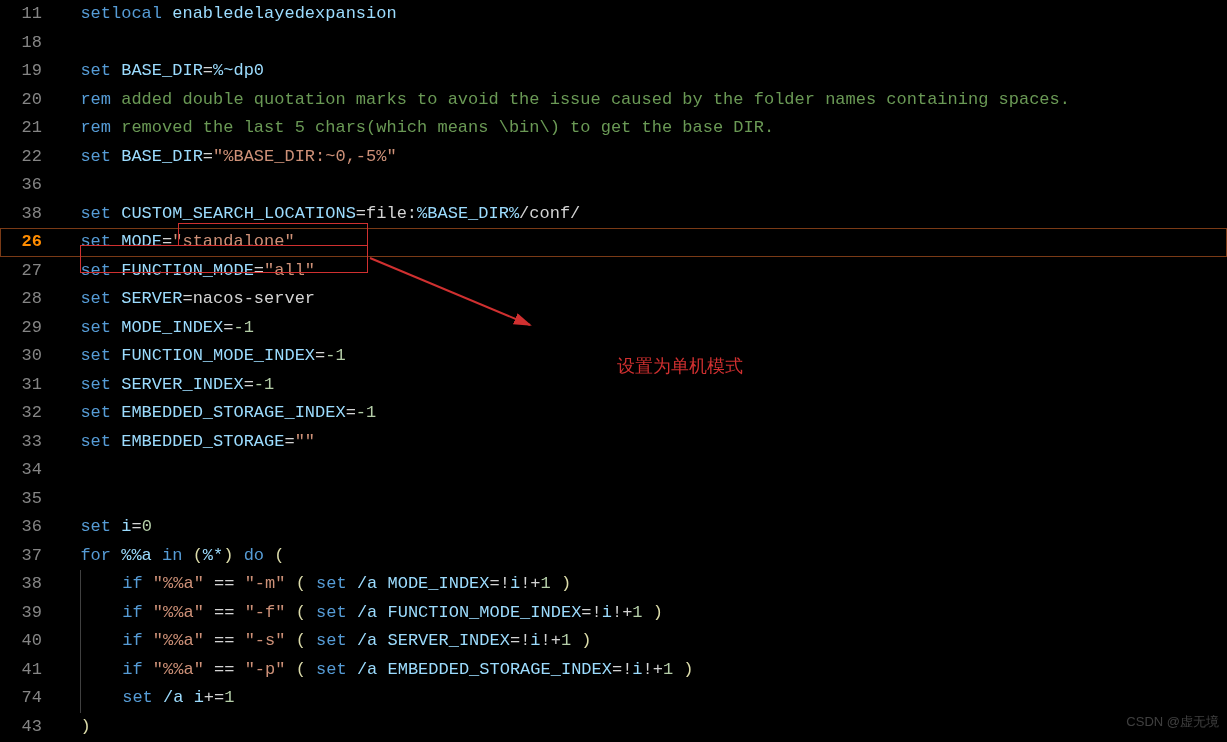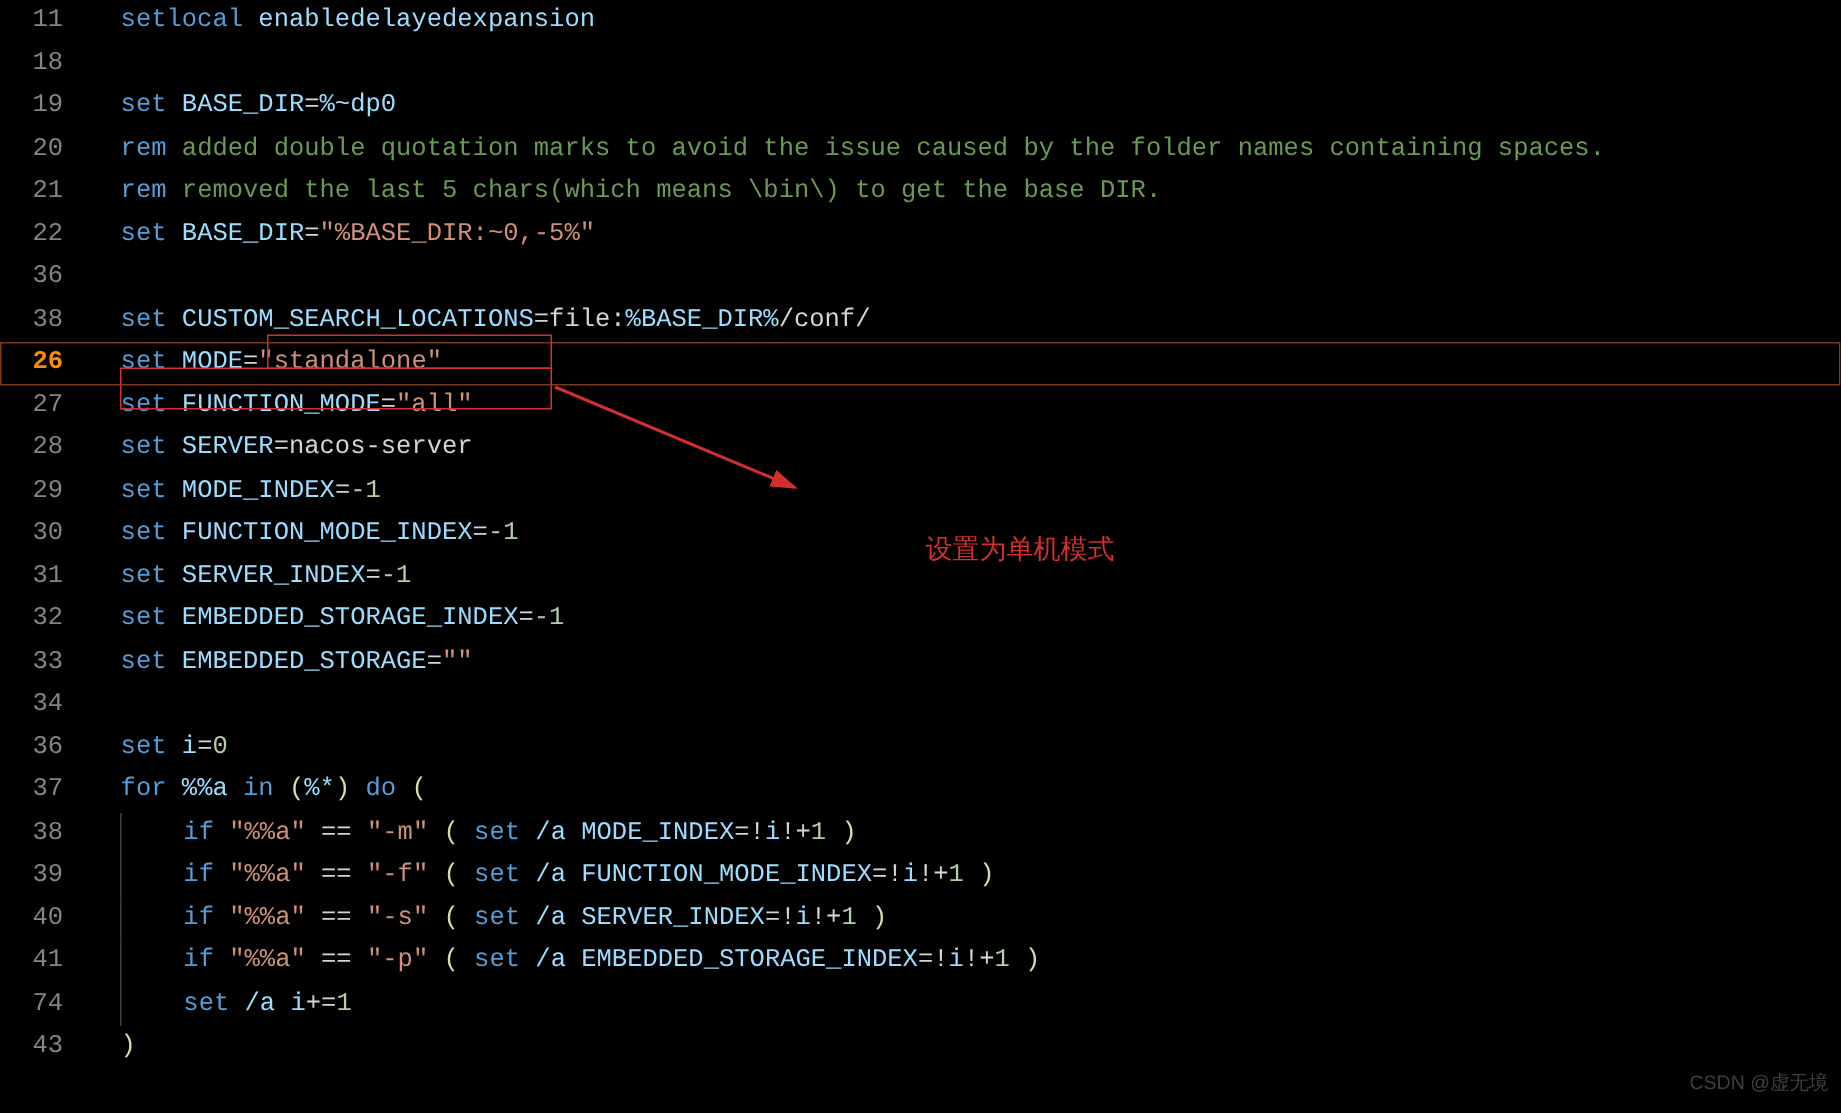--- a/index.html
+++ b/index.html
@@ -89,20 +89,21 @@
       <div class="line"><div class="gutter">38</div><div class="code"><span>  </span><span class="kw">set</span><span class="pl"> </span><span class="id">CUSTOM_SEARCH_LOCATIONS</span><span class="op">=</span><span class="pl">file:</span><span class="id">%BASE_DIR%</span><span class="pl">/conf/</span></div></div>
       <div class="line hl"><div class="gutter active">26</div><div class="code"><span>  </span><span class="kw">set</span><span class="pl"> </span><span class="id">MODE</span><span class="op">=</span><span class="str">"standalone"</span></div></div>
       <div class="line"><div class="gutter">27</div><div class="code"><span>  </span><span class="kw">set</span><span class="pl"> </span><span class="id">FUNCTION_MODE</span><span class="op">=</span><span class="str">"all"</span></div></div>
       <div class="line"><div class="gutter">28</div><div class="code"><span>  </span><span class="kw">set</span><span class="pl"> </span><span class="id">SERVER</span><span class="op">=</span><span class="pl">nacos-server</span></div></div>
       <div class="line"><div class="gutter">29</div><div class="code"><span>  </span><span class="kw">set</span><span class="pl"> </span><span class="id">MODE_INDEX</span><span class="op">=</span><span class="num">-1</span></div></div>
       <div class="line"><div class="gutter">30</div><div class="code"><span>  </span><span class="kw">set</span><span class="pl"> </span><span class="id">FUNCTION_MODE_INDEX</span><span class="op">=</span><span class="num">-1</span></div></div>
       <div class="line"><div class="gutter">31</div><div class="code"><span>  </span><span class="kw">set</span><span class="pl"> </span><span class="id">SERVER_INDEX</span><span class="op">=</span><span class="num">-1</span></div></div>
       <div class="line"><div class="gutter">32</div><div class="code"><span>  </span><span class="kw">set</span><span class="pl"> </span><span class="id">EMBEDDED_STORAGE_INDEX</span><span class="op">=</span><span class="num">-1</span></div></div>
       <div class="line"><div class="gutter">33</div><div class="code"><span>  </span><span class="kw">set</span><span class="pl"> </span><span class="id">EMBEDDED_STORAGE</span><span class="op">=</span><span class="str">""</span></div></div>
       <div class="line"><div class="gutter">34</div><div class="code"><span>  </span></div></div>
+      <div class="line"><div class="gutter">35</div><div class="code"><span>  </span></div></div>
       <div class="line"><div class="gutter">36</div><div class="code"><span>  </span><span class="kw">set</span><span class="pl"> </span><span class="id">i</span><span class="op">=</span><span class="num">0</span></div></div>
       <div class="line"><div class="gutter">37</div><div class="code"><span>  </span><span class="kw">for</span><span class="pl"> </span><span class="id">%%a</span><span class="pl"> </span><span class="kw">in</span><span class="pl"> </span><span class="fn">(</span><span class="id">%*</span><span class="fn">)</span><span class="pl"> </span><span class="kw">do</span><span class="pl"> </span><span class="fn">(</span></div></div>
       <div class="line"><div class="gutter">38</div><div class="code"><span>  </span><span class="indent">    </span><span class="kw">if</span><span class="pl"> </span><span class="str">"%%a"</span><span class="pl"> </span><span class="op">==</span><span class="pl"> </span><span class="str">"-m"</span><span class="pl"> </span><span class="fn">(</span><span class="pl"> </span><span class="kw">set</span><span class="pl"> </span><span class="id">/a</span><span class="pl"> </span><span class="id">MODE_INDEX</span><span class="op">=</span><span class="pl">!</span><span class="id">i</span><span class="pl">!</span><span class="op">+</span><span class="num">1</span><span class="pl"> </span><span class="fn">)</span></div></div>
       <div class="line"><div class="gutter">39</div><div class="code"><span>  </span><span class="indent">    </span><span class="kw">if</span><span class="pl"> </span><span class="str">"%%a"</span><span class="pl"> </span><span class="op">==</span><span class="pl"> </span><span class="str">"-f"</span><span class="pl"> </span><span class="fn">(</span><span class="pl"> </span><span class="kw">set</span><span class="pl"> </span><span class="id">/a</span><span class="pl"> </span><span class="id">FUNCTION_MODE_INDEX</span><span class="op">=</span><span class="pl">!</span><span class="id">i</span><span class="pl">!</span><span class="op">+</span><span class="num">1</span><span class="pl"> </span><span class="fn">)</span></div></div>
       <div class="line"><div class="gutter">40</div><div class="code"><span>  </span><span class="indent">    </span><span class="kw">if</span><span class="pl"> </span><span class="str">"%%a"</span><span class="pl"> </span><span class="op">==</span><span class="pl"> </span><span class="str">"-s"</span><span class="pl"> </span><span class="fn">(</span><span class="pl"> </span><span class="kw">set</span><span class="pl"> </span><span class="id">/a</span><span class="pl"> </span><span class="id">SERVER_INDEX</span><span class="op">=</span><span class="pl">!</span><span class="id">i</span><span class="pl">!</span><span class="op">+</span><span class="num">1</span><span class="pl"> </span><span class="fn">)</span></div></div>
       <div class="line"><div class="gutter">41</div><div class="code"><span>  </span><span class="indent">    </span><span class="kw">if</span><span class="pl"> </span><span class="str">"%%a"</span><span class="pl"> </span><span class="op">==</span><span class="pl"> </span><span class="str">"-p"</span><span class="pl"> </span><span class="fn">(</span><span class="pl"> </span><span class="kw">set</span><span class="pl"> </span><span class="id">/a</span><span class="pl"> </span><span class="id">EMBEDDED_STORAGE_INDEX</span><span class="op">=</span><span class="pl">!</span><span class="id">i</span><span class="pl">!</span><span class="op">+</span><span class="num">1</span><span class="pl"> </span><span class="fn">)</span></div></div>
       <div class="line"><div class="gutter">74</div><div class="code"><span>  </span><span class="indent">    </span><span class="kw">set</span><span class="pl"> </span><span class="id">/a</span><span class="pl"> </span><span class="id">i</span><span class="op">+=</span><span class="num">1</span></div></div>
       <div class="line"><div class="gutter">43</div><div class="code"><span>  </span><span class="fn">)</span></div></div>
     </div>
 </div>

